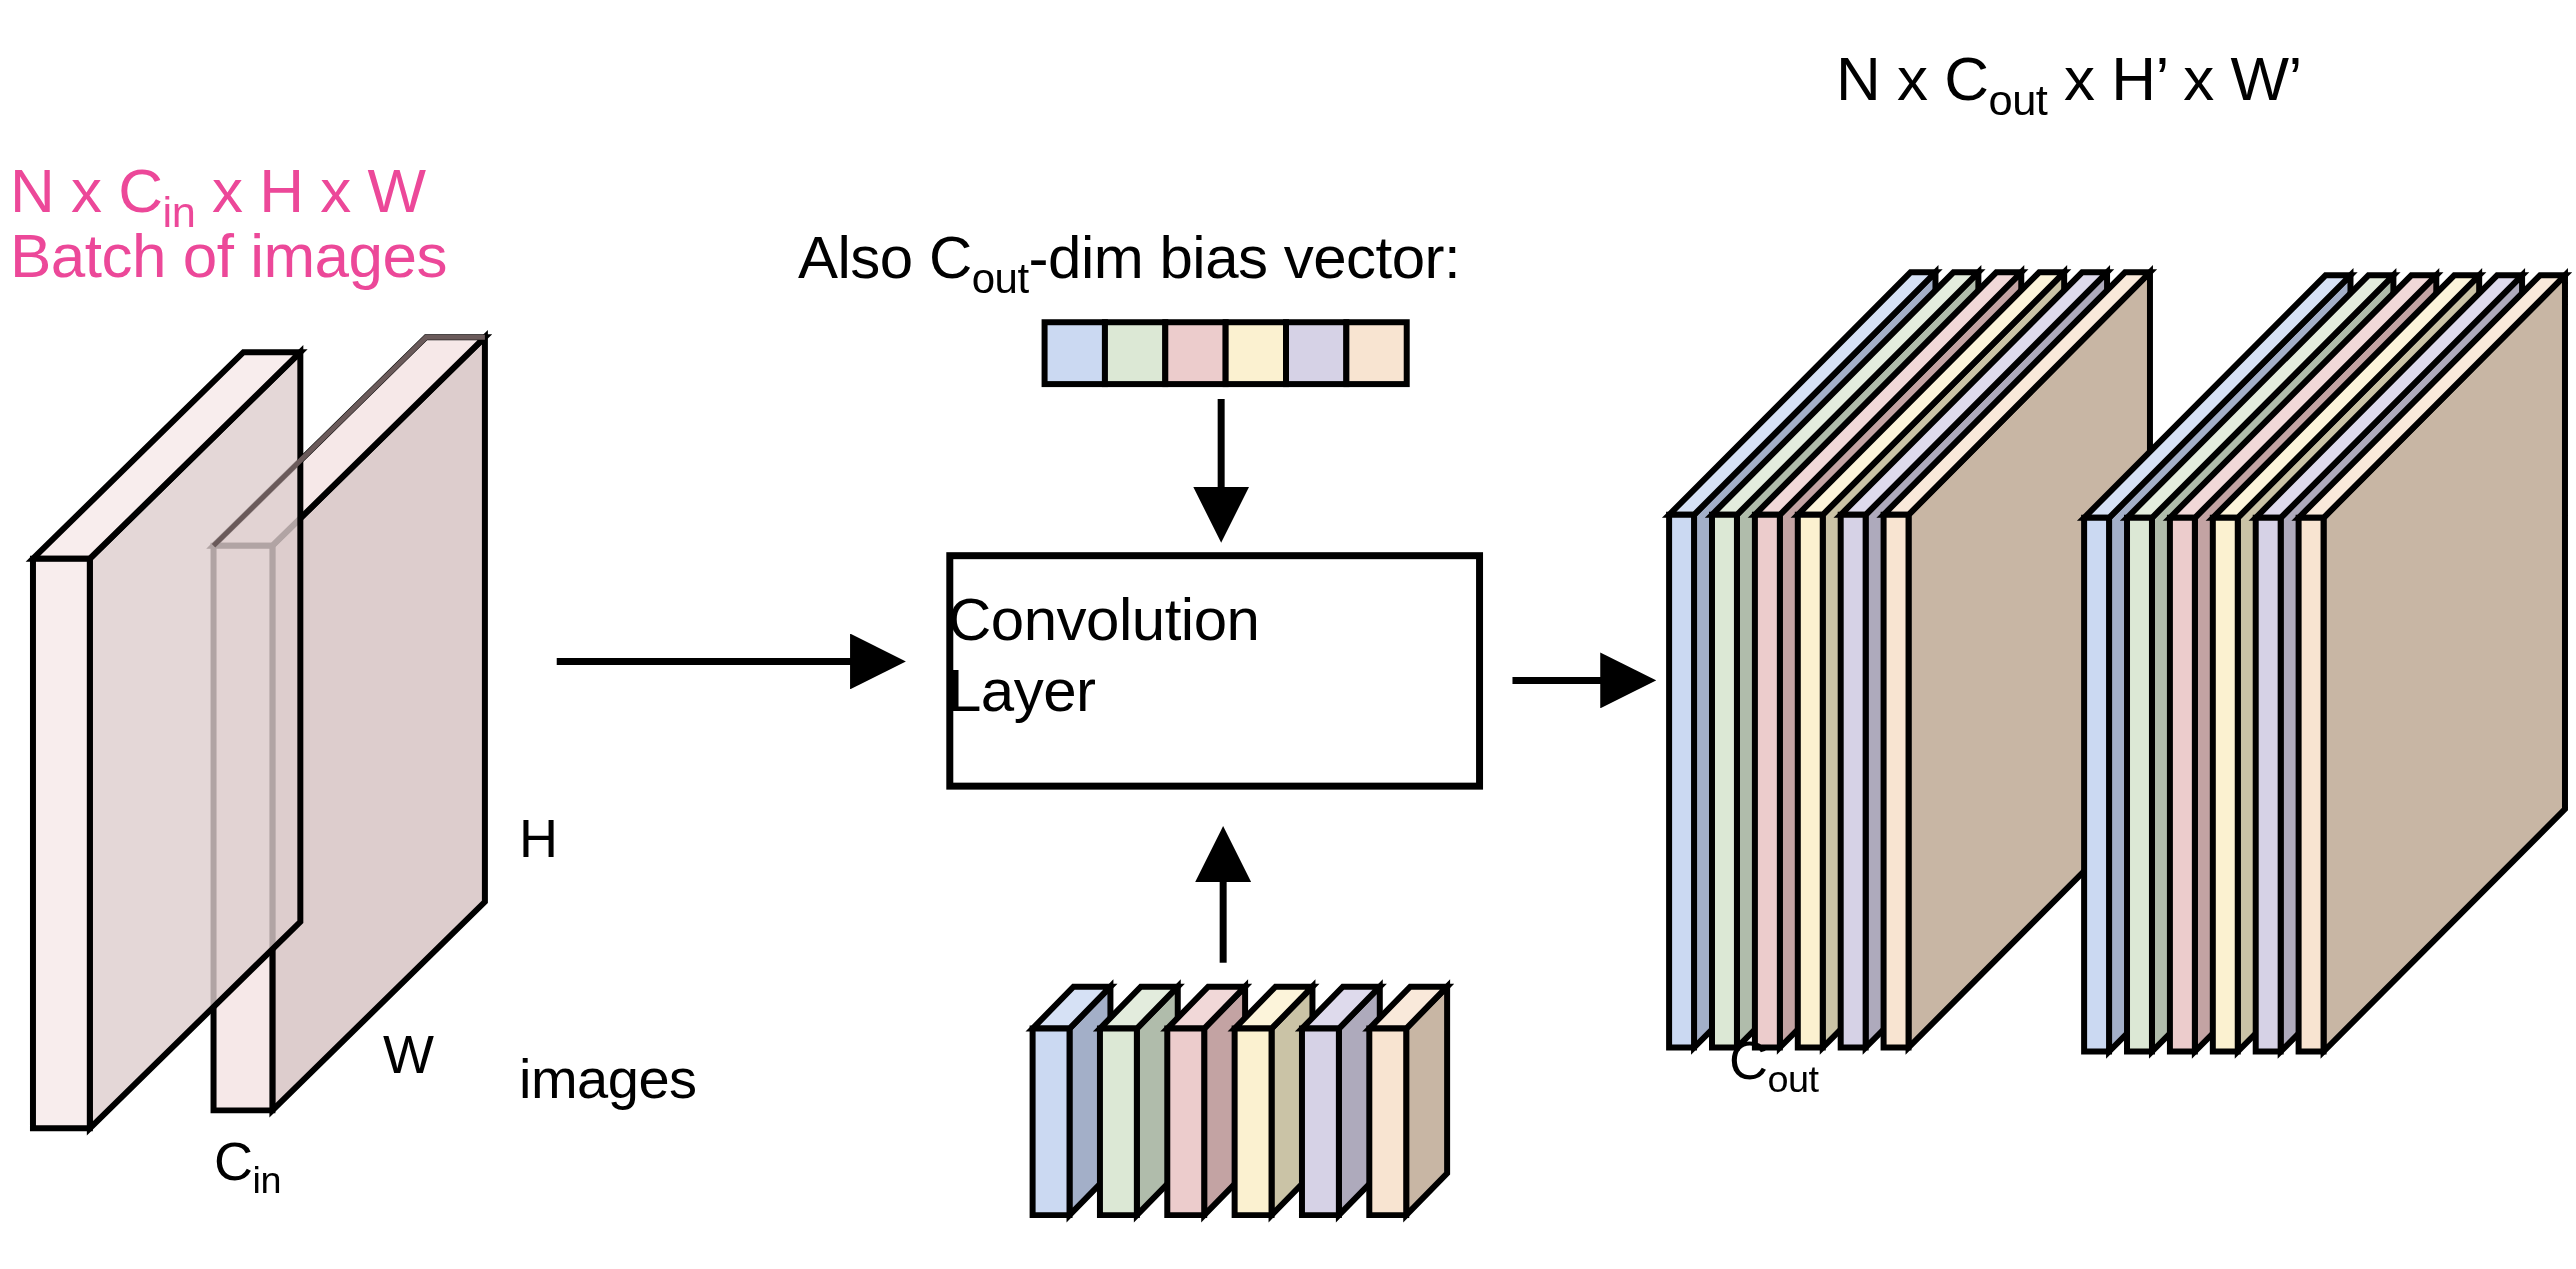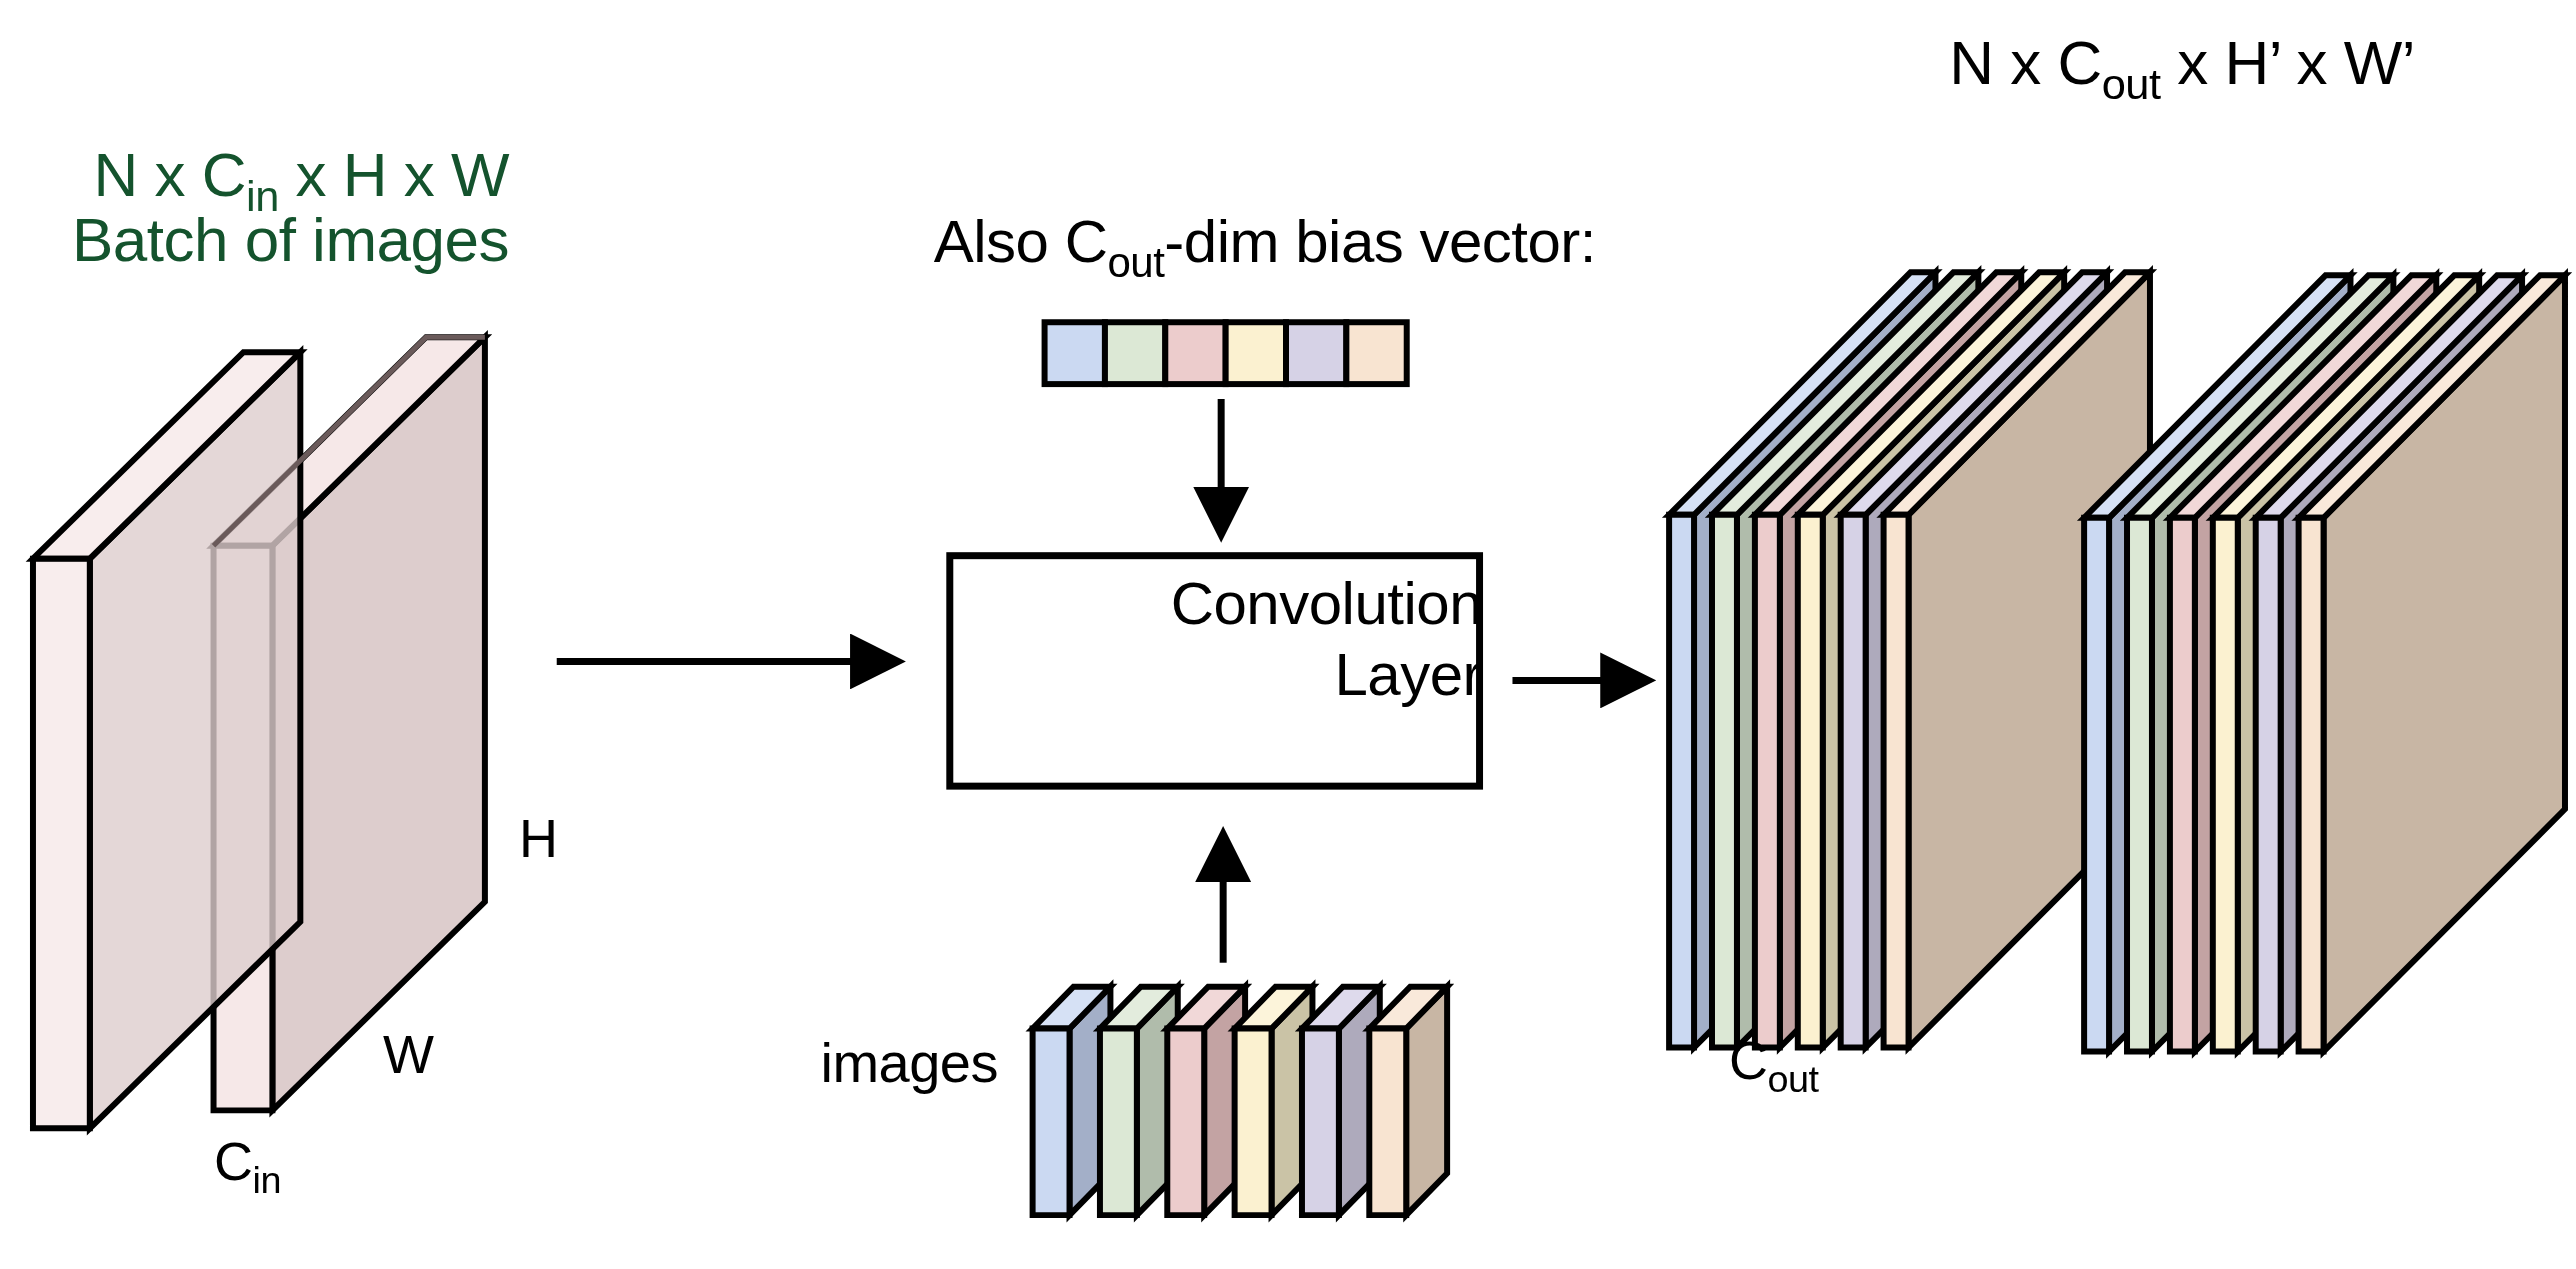--- a/index.html
+++ b/index.html
@@ -2,22 +2,22 @@
 <html><head>
 <meta charset="utf-8">
 <style>
   html, body { margin: 0; padding: 0; background: #ffffff; }
   body { width: 2576px; height: 1269px; position: relative; overflow: hidden;
          font-family: "Liberation Sans", "DejaVu Sans", sans-serif; }
   #diagram { position: absolute; left: 0; top: 0; }
   .lbl { position: absolute; white-space: nowrap; color: #000; line-height: 1.05;
          font-family: "Liberation Sans", "DejaVu Sans", sans-serif; letter-spacing: -0.5px; }
   .lbl sub { font-size: 0.7em; vertical-align: -0.35em; line-height: 0; }
-  .center { text-align: right; }
-  .red { color: #14532d; }
+  .center { text-align: left; margin-top: 16px; }
+  .red { color: #ec4899; }
   #title-input { left: 10px; top: 142px; width: 499px; font-size: 62px; }
   #title-output { left: 1836px; top: 30px; width: 579px; font-size: 62px; }
   #bias-label { left: 798px; top: 210px; width: 798px; font-size: 60px; }
   #conv-label { left: 948px; top: 569px; width: 534px; font-size: 60px; line-height: 1.18; }
   #filters-label { left: 519px; top: 1034px; width: 479px; font-size: 56px; }
   #h-label { left: 519px; top: 810px; font-size: 54px; }
   #w-label { left: 383px; top: 1026px; font-size: 54px; }
   #cin-label { left: 214px; top: 1133px; font-size: 54px; }
   #cout-label { left: 1729px; top: 1032px; font-size: 54px; }
 </style>

